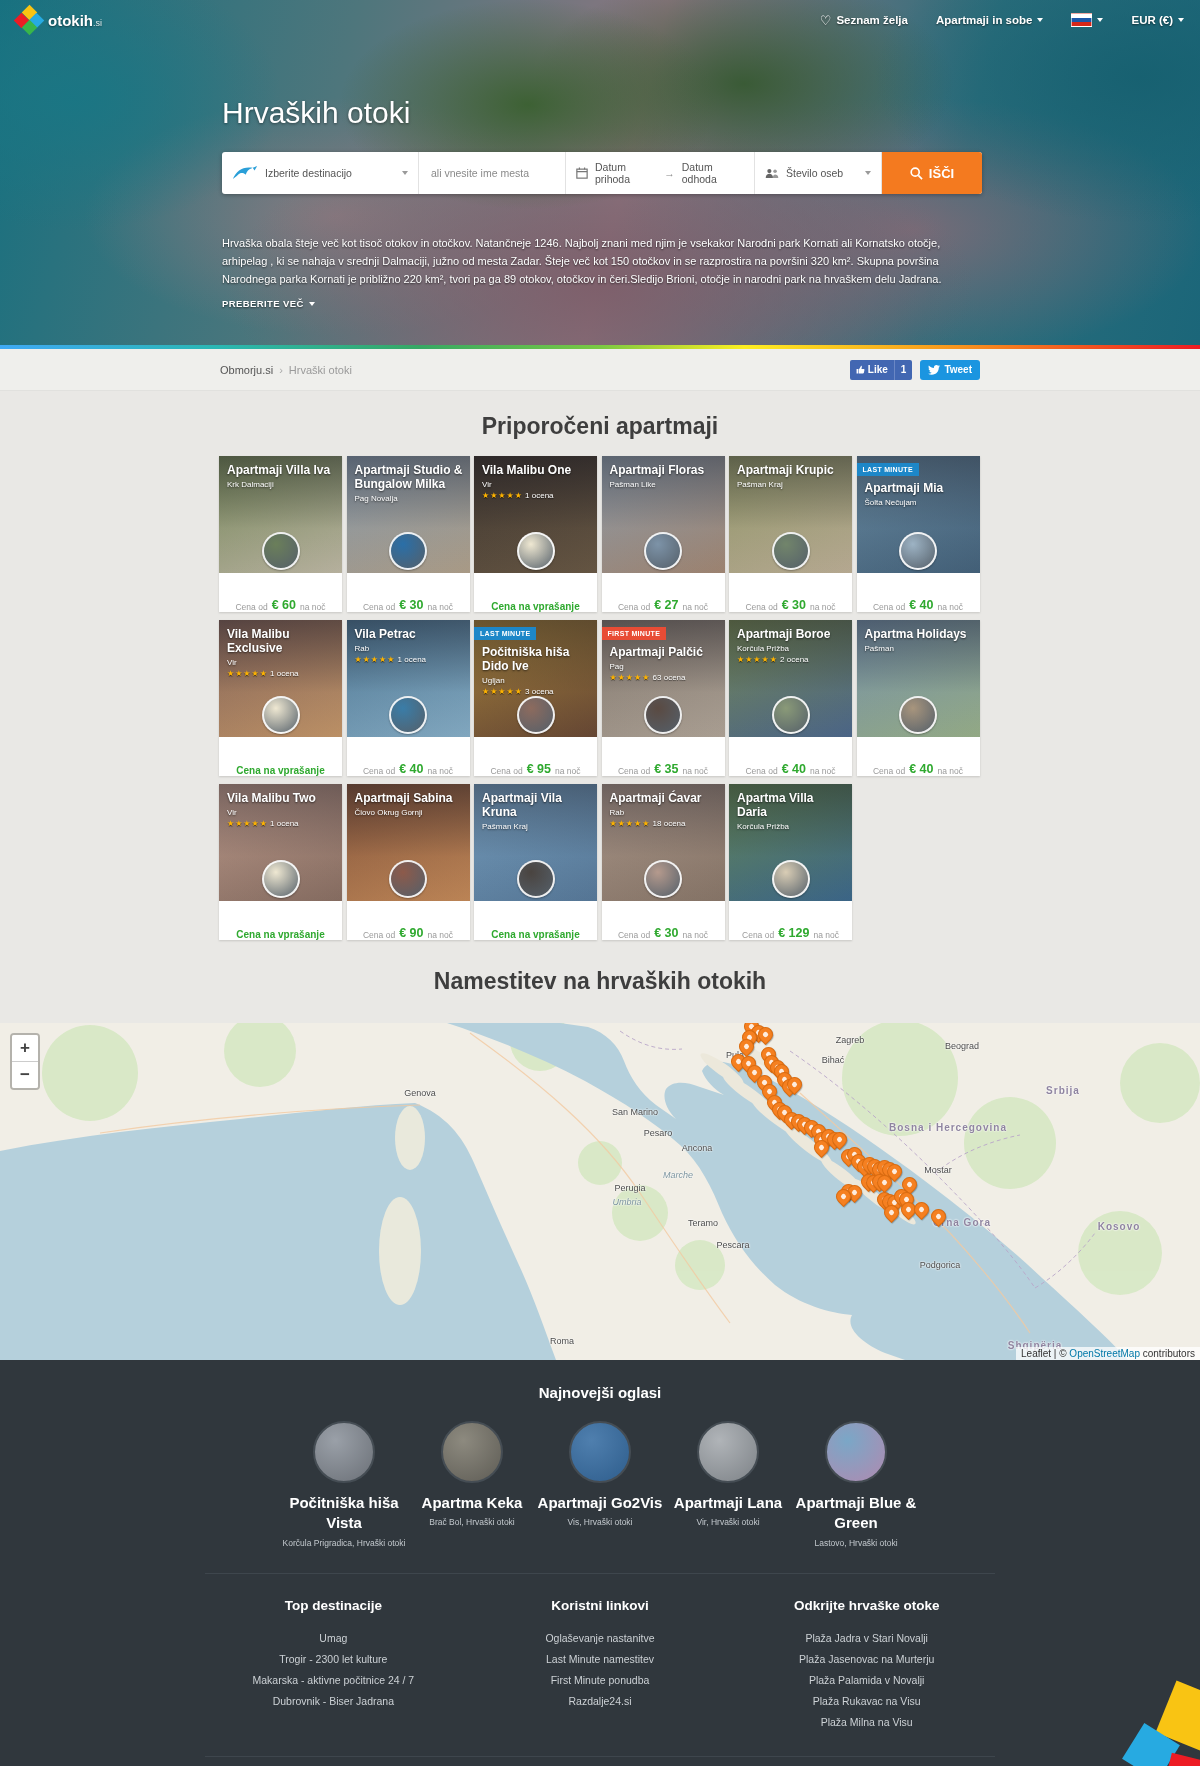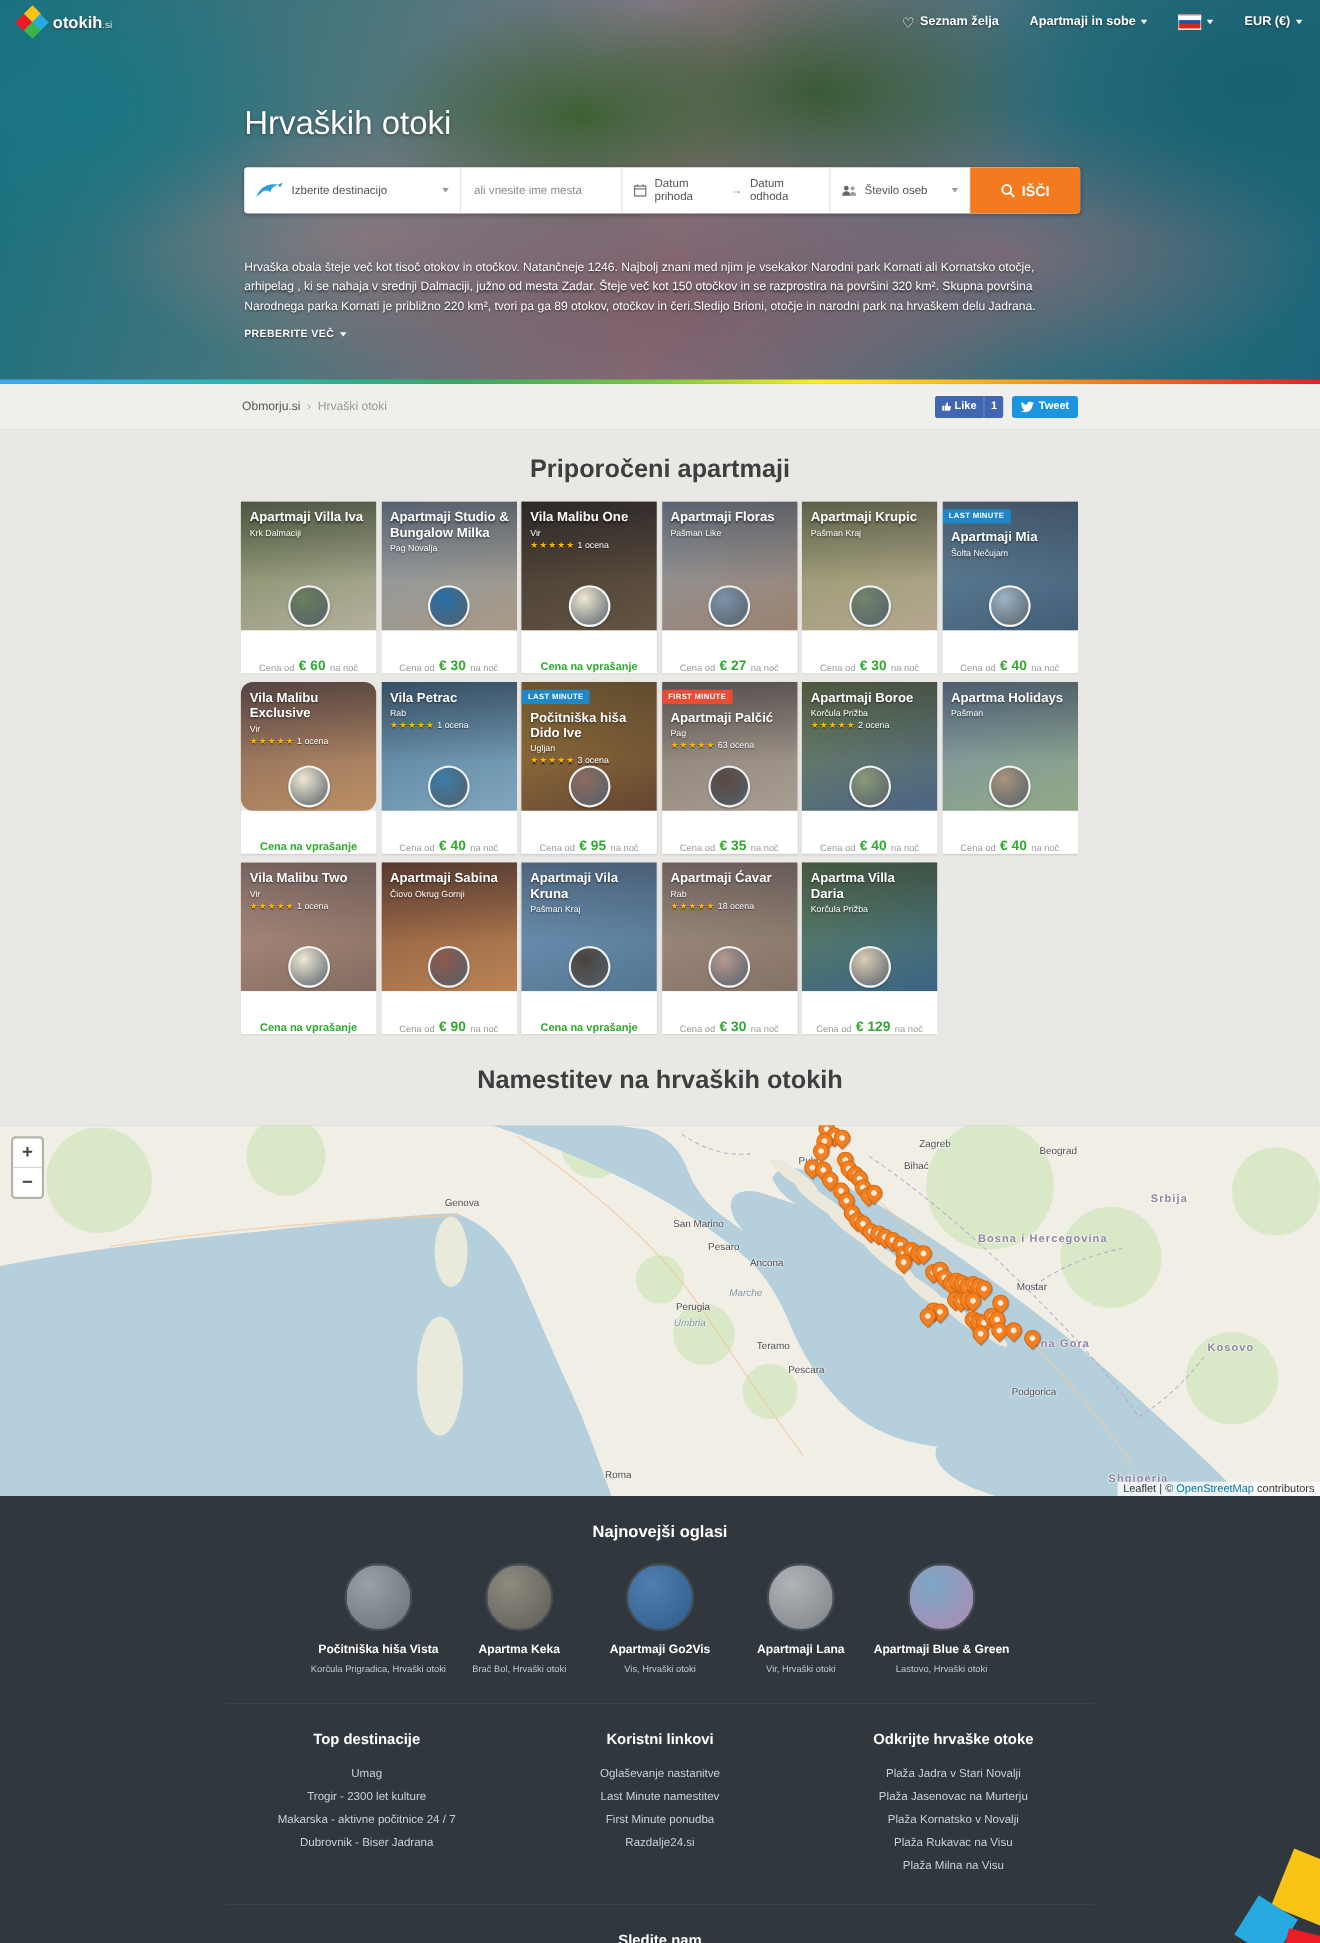--- a/index.html
+++ b/index.html
@@ -96,21 +96,21 @@
   .zbtn{width:26px;height:26px;background:#fff;display:flex;align-items:center;justify-content:center;font-size:17px;font-weight:bold;color:#444;cursor:pointer;}
   .zbtn.zin{border-bottom:1px solid #ccc;}
   .attrib{position:absolute;right:0;bottom:0;background:rgba(255,255,255,.75);font-size:10px;color:#333;padding:1px 5px;z-index:5;}
   .attrib .oslink{color:#0078a8;cursor:pointer;}
   
   .dark{position:relative;height:457px;background:#30373d;box-sizing:border-box;padding-top:24px;overflow:hidden;}
   .dark-h{color:#fff;font-size:15px;font-weight:bold;text-align:center;margin:0 0 20px 0;}
   .listings{display:flex;justify-content:center;}
   .listing{width:128px;text-align:center;cursor:pointer;}
   .listing-circle{width:58px;height:58px;border-radius:50%;margin:0 auto 10px auto;border:2px solid #454d54;}
-  .listing-name{color:#fff;font-size:11px;font-weight:bold;line-height:1.35;}
+  .listing-name{color:#fff;font-size:15px;font-weight:bold;line-height:1.35;}
   .listing-loc{color:#c3c9ce;font-size:8.5px;margin-top:3px;line-height:1.5;}
   .divider{width:790px;margin:24px auto;border:none;border-top:1px solid #3e464d;}
   .fcols{width:800px;margin:0 auto;display:flex;}
   .fcol{flex:1;display:flex;flex-direction:column;align-items:center;}
   .fcol-title{color:#fff;font-size:13.5px;font-weight:bold;margin-bottom:14px;}
   .flink{color:#ccd1d5;font-size:10.5px;margin:4.5px 0;cursor:pointer;}
   .follow-h{color:#fff;font-size:13.5px;font-weight:bold;text-align:center;margin:2px 0 16px 0;}
   .socials{display:flex;justify-content:center;align-items:center;gap:26px;}
   .soc{color:#fff;cursor:pointer;display:flex;align-items:center;justify-content:center;height:26px;}
   .soc-f{font-size:24px;font-weight:bold;font-family:"Liberation Serif",serif;}
@@ -353,21 +353,21 @@
     </div>
     <div class="card-price">
       <span class="lbl-from">Cena od</span>
       <span class="val">€ 40</span>
       <span class="lbl-night">na noč</span>
 
     </div>
   </div>
 
   <div class="card">
-    <div class="card-img" style="background: linear-gradient(160deg, rgb(141, 107, 94), rgb(201, 154, 107)); border-radius: 11px;">
+    <div class="card-img" style="background: linear-gradient(160deg, rgb(141, 107, 94), rgb(201, 154, 107));">
 
       <div class="card-txt">
         <div class="card-title">Vila Malibu Exclusive</div>
         <div class="card-loc">Vir</div>
         <div class="card-stars"><span class="stars">★★★★★</span><span class="rev"> 1 ocena</span></div>
       </div>
       <span class="avatar" style="background: radial-gradient(circle at 35% 30%, rgb(239, 232, 210), rgb(85, 96, 106));"></span>
     </div>
     <div class="card-price">
 
@@ -739,21 +739,21 @@
       <div class="fcol-title">Koristni linkovi</div>
     <a class="flink">Oglaševanje nastanitve</a>
         <a class="flink">Last Minute namestitev</a>
         <a class="flink">First Minute ponudba</a>
         <a class="flink">Razdalje24.si</a>
       </div>
     <div class="fcol">
       <div class="fcol-title">Odkrijte hrvaške otoke</div>
     <a class="flink">Plaža Jadra v Stari Novalji</a>
         <a class="flink">Plaža Jasenovac na Murterju</a>
-        <a class="flink">Plaža Kornatsko v Novalji</a>
+        <a class="flink">Plaža Palamida v Novalji</a>
         <a class="flink">Plaža Rukavac na Visu</a>
         <a class="flink">Plaža Milna na Visu</a>
       </div>
   </div>
 
   <hr class="divider">
 
   <h3 class="follow-h">Sledite nam</h3>
   <div class="socials">
     <span class="soc soc-f">f</span>

